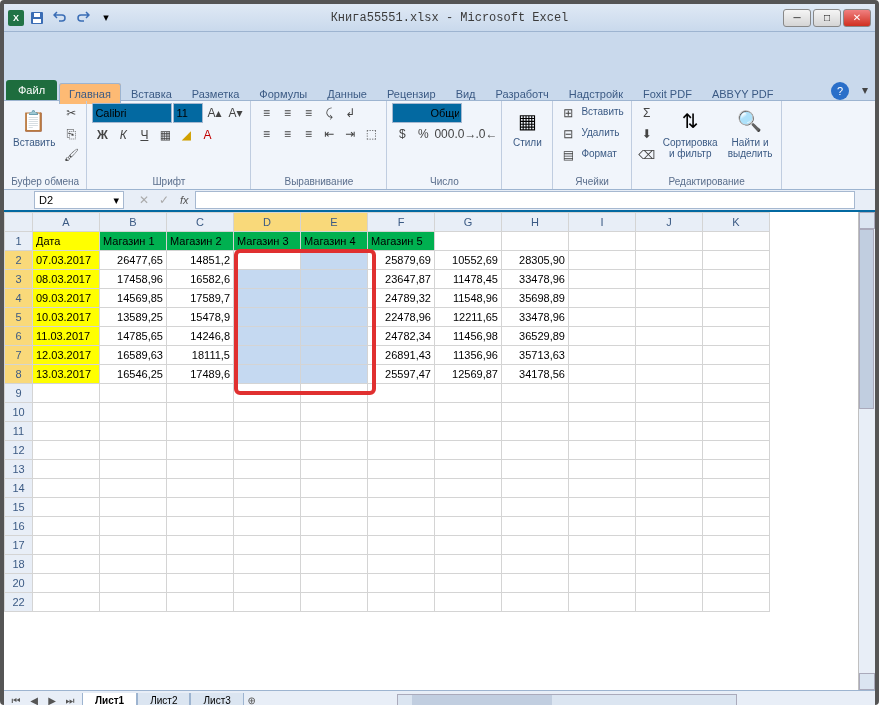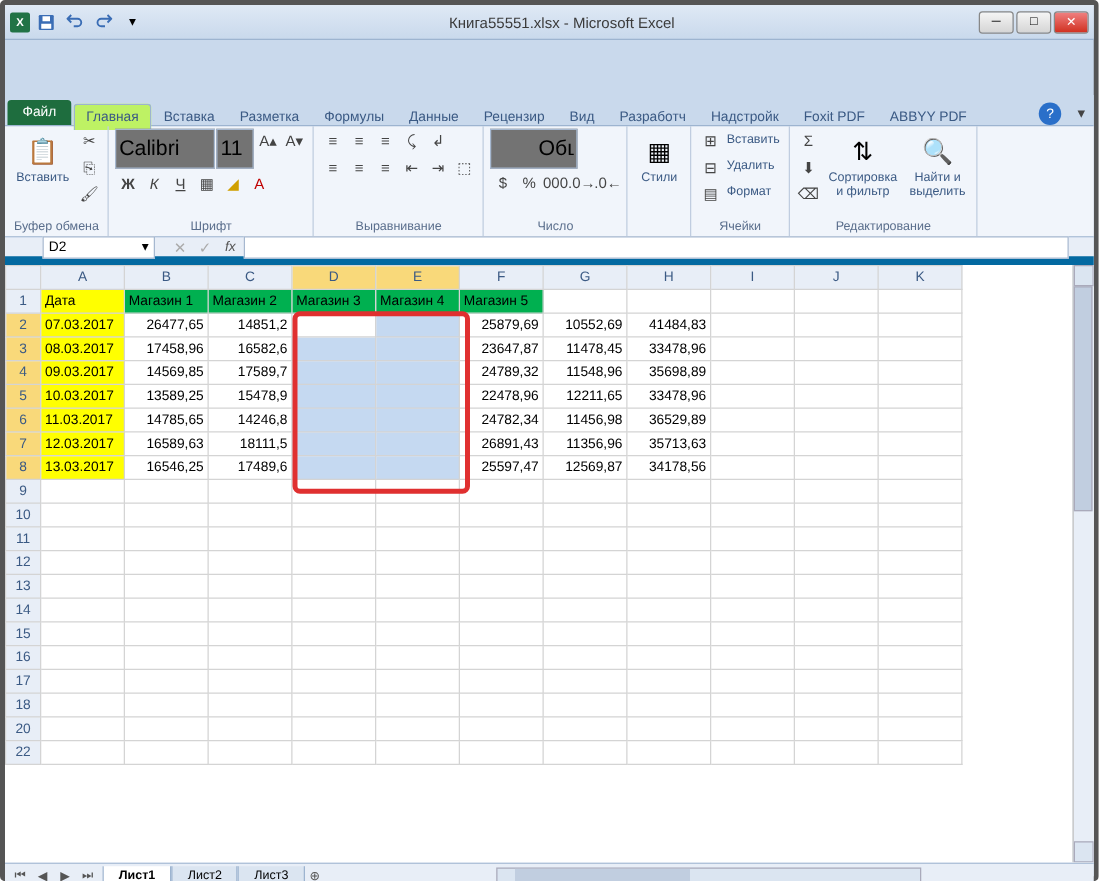--- a/index.html
+++ b/index.html
@@ -5,48 +5,48 @@
   * { box-sizing: border-box; margin: 0; padding: 0; }
   body { font-family: "Segoe UI", Tahoma, sans-serif; font-size: 11px; background: #fff; width: 879px; height: 705px; overflow: hidden; }
   
   .outer-frame { border: 4px solid #555; border-radius: 4px; width: 879px; height: 705px; position: relative; background: #c9d9ec; }
   
   
   .titlebar { height: 28px; background: linear-gradient(#dfe9f5, #c9d9ec); display: flex; align-items: center; padding: 0 4px; border-bottom: 1px solid #9db4d0; }
   .titlebar-left { display: flex; align-items: center; gap: 3px; }
   .excel-icon { width: 16px; height: 16px; background: #217346; border-radius: 2px; color: #fff; font-size: 9px; font-weight: bold; display: flex; align-items: center; justify-content: center; }
   .qat-btn { width: 20px; height: 20px; display: flex; align-items: center; justify-content: center; border-radius: 2px; cursor: pointer; }
-  .titlebar-title { flex: 1; text-align: center; color: #3b3b3b; font-size: 12px; }
+  .titlebar-title { flex: 1; text-align: center; color: #3b3b3b; font-size: 12px; font-family: Liberation Mono, monospace; }
   .win-controls { display: flex; gap: 2px; }
   .win-btn { width: 28px; height: 18px; background: linear-gradient(#f5f5f5,#d5d5d5); border: 1px solid #888; border-radius: 3px; display: flex; align-items: center; justify-content: center; font-size: 10px; cursor: pointer; }
   .win-btn.close { background: linear-gradient(#f08080,#d03020); color: #fff; }
   
   
   .tabrow { height: 24px; display: flex; align-items: flex-end; padding-left: 2px; background: #c9d9ec; margin-top: 44px; }
   .file-tab { background: #1e6d3e; color: #fff; padding: 4px 12px; border-radius: 3px 3px 0 0; font-size: 11px; cursor: pointer; margin-right: 2px; }
   .tab { padding: 4px 9px; font-size: 11px; color: #3b5a84; cursor: pointer; border: 1px solid transparent; border-bottom: none; }
-  .tab.active { background: #bef264; border-color: #9db4d0; border-radius: 3px 3px 0 0; color: #3b5a84; }
+  .tab.active { background: #fdba74; border-color: #9db4d0; border-radius: 3px 3px 0 0; color: #3b5a84; }
   .tab-spacer { flex: 1; }
   .help-icon { width: 18px; height: 18px; background: #2a6fc9; color: #fff; border-radius: 50%; font-size: 11px; display: flex; align-items: center; justify-content: center; margin-right: 6px; cursor: pointer; }
   
   
   .ribbon { height: 90px; background: #f1f5fb; border-top: 1px solid #9db4d0; border-bottom: 1px solid #9db4d0; display: flex; }
   .group { border-right: 1px solid #c0cde0; padding: 2px 5px; display: flex; flex-direction: column; }
   .group-body { flex: 1; display: flex; align-items: flex-start; gap: 2px; }
   .group-label { font-size: 10px; color: #5a6e8c; text-align: center; padding-top: 1px; }
   .big-btn { display: flex; flex-direction: column; align-items: center; padding: 2px 4px; cursor: pointer; border-radius: 3px; }
   .big-btn .icon { width: 32px; height: 32px; display: flex; align-items: center; justify-content: center; font-size: 20px; }
   .big-btn .lbl { font-size: 10px; color: #3b5a84; line-height: 11px; text-align: center; }
   .col-stack { display: flex; flex-direction: column; gap: 1px; }
   .sm-btn { width: 20px; height: 20px; display: flex; align-items: center; justify-content: center; cursor: pointer; border-radius: 2px; font-size: 12px; color: #444; }
-  .font-select { height: 32px; font-size: 17px; border: 1px solid #a6b8d0; background: #737373; padding: 0 2px; }
+  .font-select { height: 20px; font-size: 11px; border: 1px solid #a6b8d0; background: #0369a1; padding: 0 2px; }
   .row-btns { display: flex; gap: 1px; }
   
   
-  .formula-row { height: 22px; background: #e8eef7; border-bottom: 7px solid #0369a1; display: flex; align-items: center; }
+  .formula-row { height: 22px; background: #e8eef7; border-bottom: 2px solid #0369a1; display: flex; align-items: center; }
   .namebox { width: 90px; height: 18px; border: 1px solid #a6b8d0; background: #fff; margin-left: 30px; font-size: 11px; padding: 0 4px; display: flex; align-items: center; justify-content: space-between; }
   .fx { padding: 0 6px; font-style: italic; font-size: 11px; color: #555; cursor: pointer; }
   .formula-input { flex: 1; height: 18px; border: 1px solid #a6b8d0; background: #fff; margin-right: 20px; }
   
   
   .grid-wrap { position: relative; background: #fff; height: 478px; overflow: hidden; }
   .grid { border-collapse: collapse; table-layout: fixed; }
   .grid th, .grid td { border: 1px solid #d4d4d4; height: 19px; font-size: 11px; padding: 0 3px; }
   .grid th { background: #e8eef7; color: #3b5a84; font-weight: normal; text-align: center; }
   .grid th.col { width: 67px; }
@@ -300,21 +300,21 @@
           </tr>
           <tr>
             <th class="row sel-row">2</th>
             <td class="date-col">07.03.2017</td>
             <td class="">26477,65</td>
             <td class="">14851,2</td>
             <td class="sel-active"></td>
             <td class="sel"></td>
             <td class="">25879,69</td>
             <td class="">10552,69</td>
-            <td class="">41484,83</td>
+            <td class="">28305,90</td>
             <td></td>
             <td></td>
             <td></td>
           </tr>
           <tr>
             <th class="row sel-row">3</th>
             <td class="date-col">08.03.2017</td>
             <td class="">17458,96</td>
             <td class="">16582,6</td>
             <td class="sel"></td>

